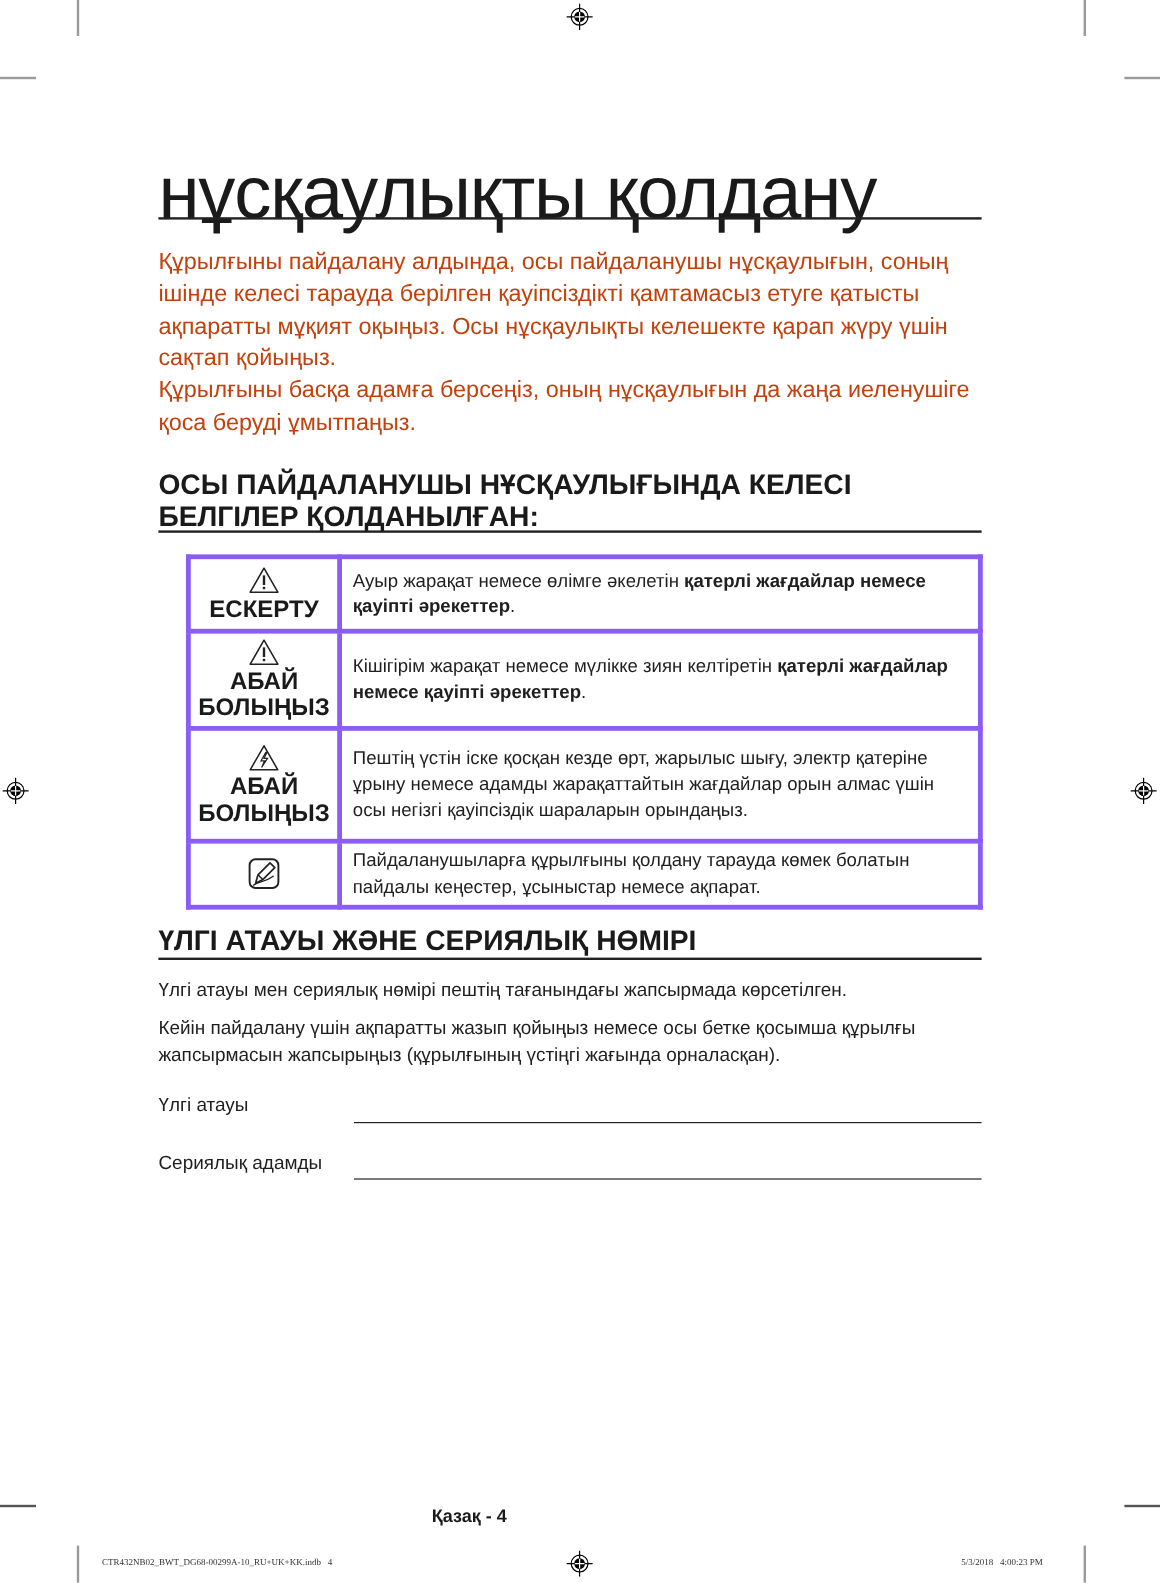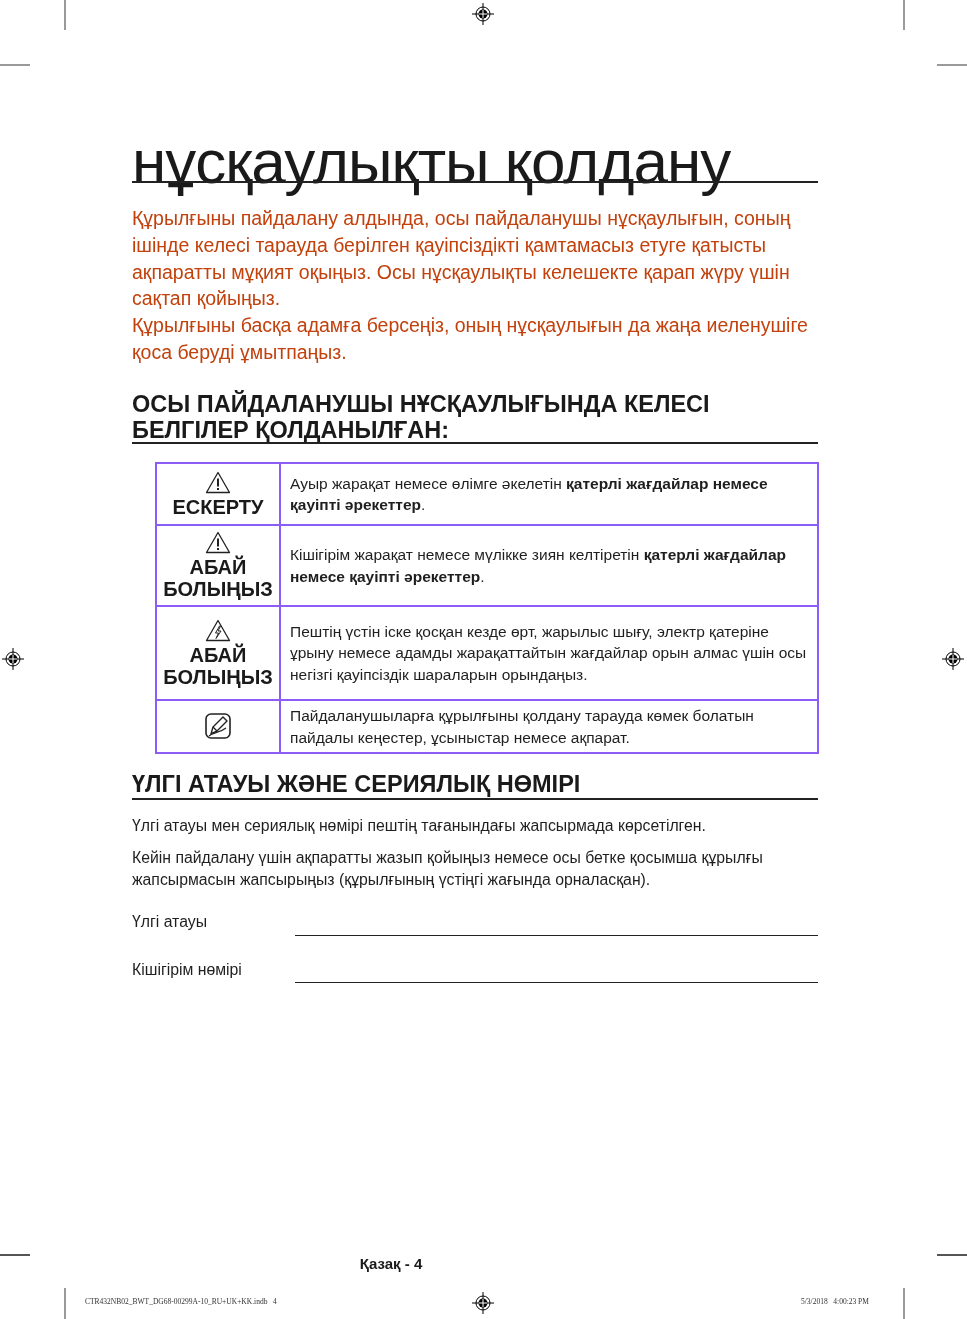--- a/index.html
+++ b/index.html
@@ -28,21 +28,21 @@
     .h2 {
       position: absolute; left: 132px; width: 686px;
       font-weight: bold; font-size: 23.5px; line-height: 26px; color: #1a1a1a;
     }
     .h2-rule { position: absolute; left: 132px; width: 686px; height: 1.5px; background: #222; }
 
     table.symbols {
       position: absolute; left: 155px; top: 462px; width: 664px;
       border-collapse: collapse; font-size: 15.5px; line-height: 21.5px;
     }
-    table.symbols td { border: 2px solid #8b5cf6; vertical-align: middle; }
+    table.symbols td { border: 4px solid #8b5cf6; vertical-align: middle; }
     td.sym { width: 122px; text-align: center; padding: 4px 0; font-weight: bold; font-size: 20px; line-height: 22px; }
     td.desc { padding: 4px 8px 4px 9px; color: #1f1f1f; }
     .sym svg { display: block; margin: 0 auto 2px auto; }
     .b { font-weight: bold; }
 
     .body-p {
       position: absolute; left: 132px; width: 690px;
       font-size: 15.8px; line-height: 22px; color: #1f1f1f;
     }
     .field-label { position: absolute; left: 132px; font-size: 15.8px; color: #1f1f1f; }
@@ -175,18 +175,18 @@
   </table>
 
 <div class="h2" style="top:771px;">ҮЛГІ АТАУЫ ЖӘНЕ СЕРИЯЛЫҚ НӨМІРІ</div>
 <div class="h2-rule" style="top:798px;"></div>
 
 <div class="body-p" style="top:815px;">Үлгі атауы мен сериялық нөмірі пештің тағанындағы жапсырмада көрсетілген.</div>
 <div class="body-p" style="top:847px;">Кейін пайдалану үшін ақпаратты жазып қойыңыз немесе осы бетке қосымша құрылғы жапсырмасын жапсырыңыз (құрылғының үстіңгі жағында орналасқан).</div>
 
 <div class="field-label" style="top:913px;">Үлгі атауы</div>
 <div class="field-line" style="top:935px;"></div>
-<div class="field-label" style="top:961px;">Кішігірім нөмірі</div>
+<div class="field-label" style="top:961px;">Сериялық адамды</div>
 <div class="field-line" style="top:982px;"></div>
 
 <div class="page-num">Қазақ - 4</div>
 <div class="footer-file" style="left:85px; white-space:pre;">CTR432NB02_BWT_DG68-00299A-10_RU+UK+KK.indb   4</div>
 <div class="footer-date" style="left:801px; white-space:pre;">5/3/2018   4:00:23 PM</div>
 
 </body></html>

